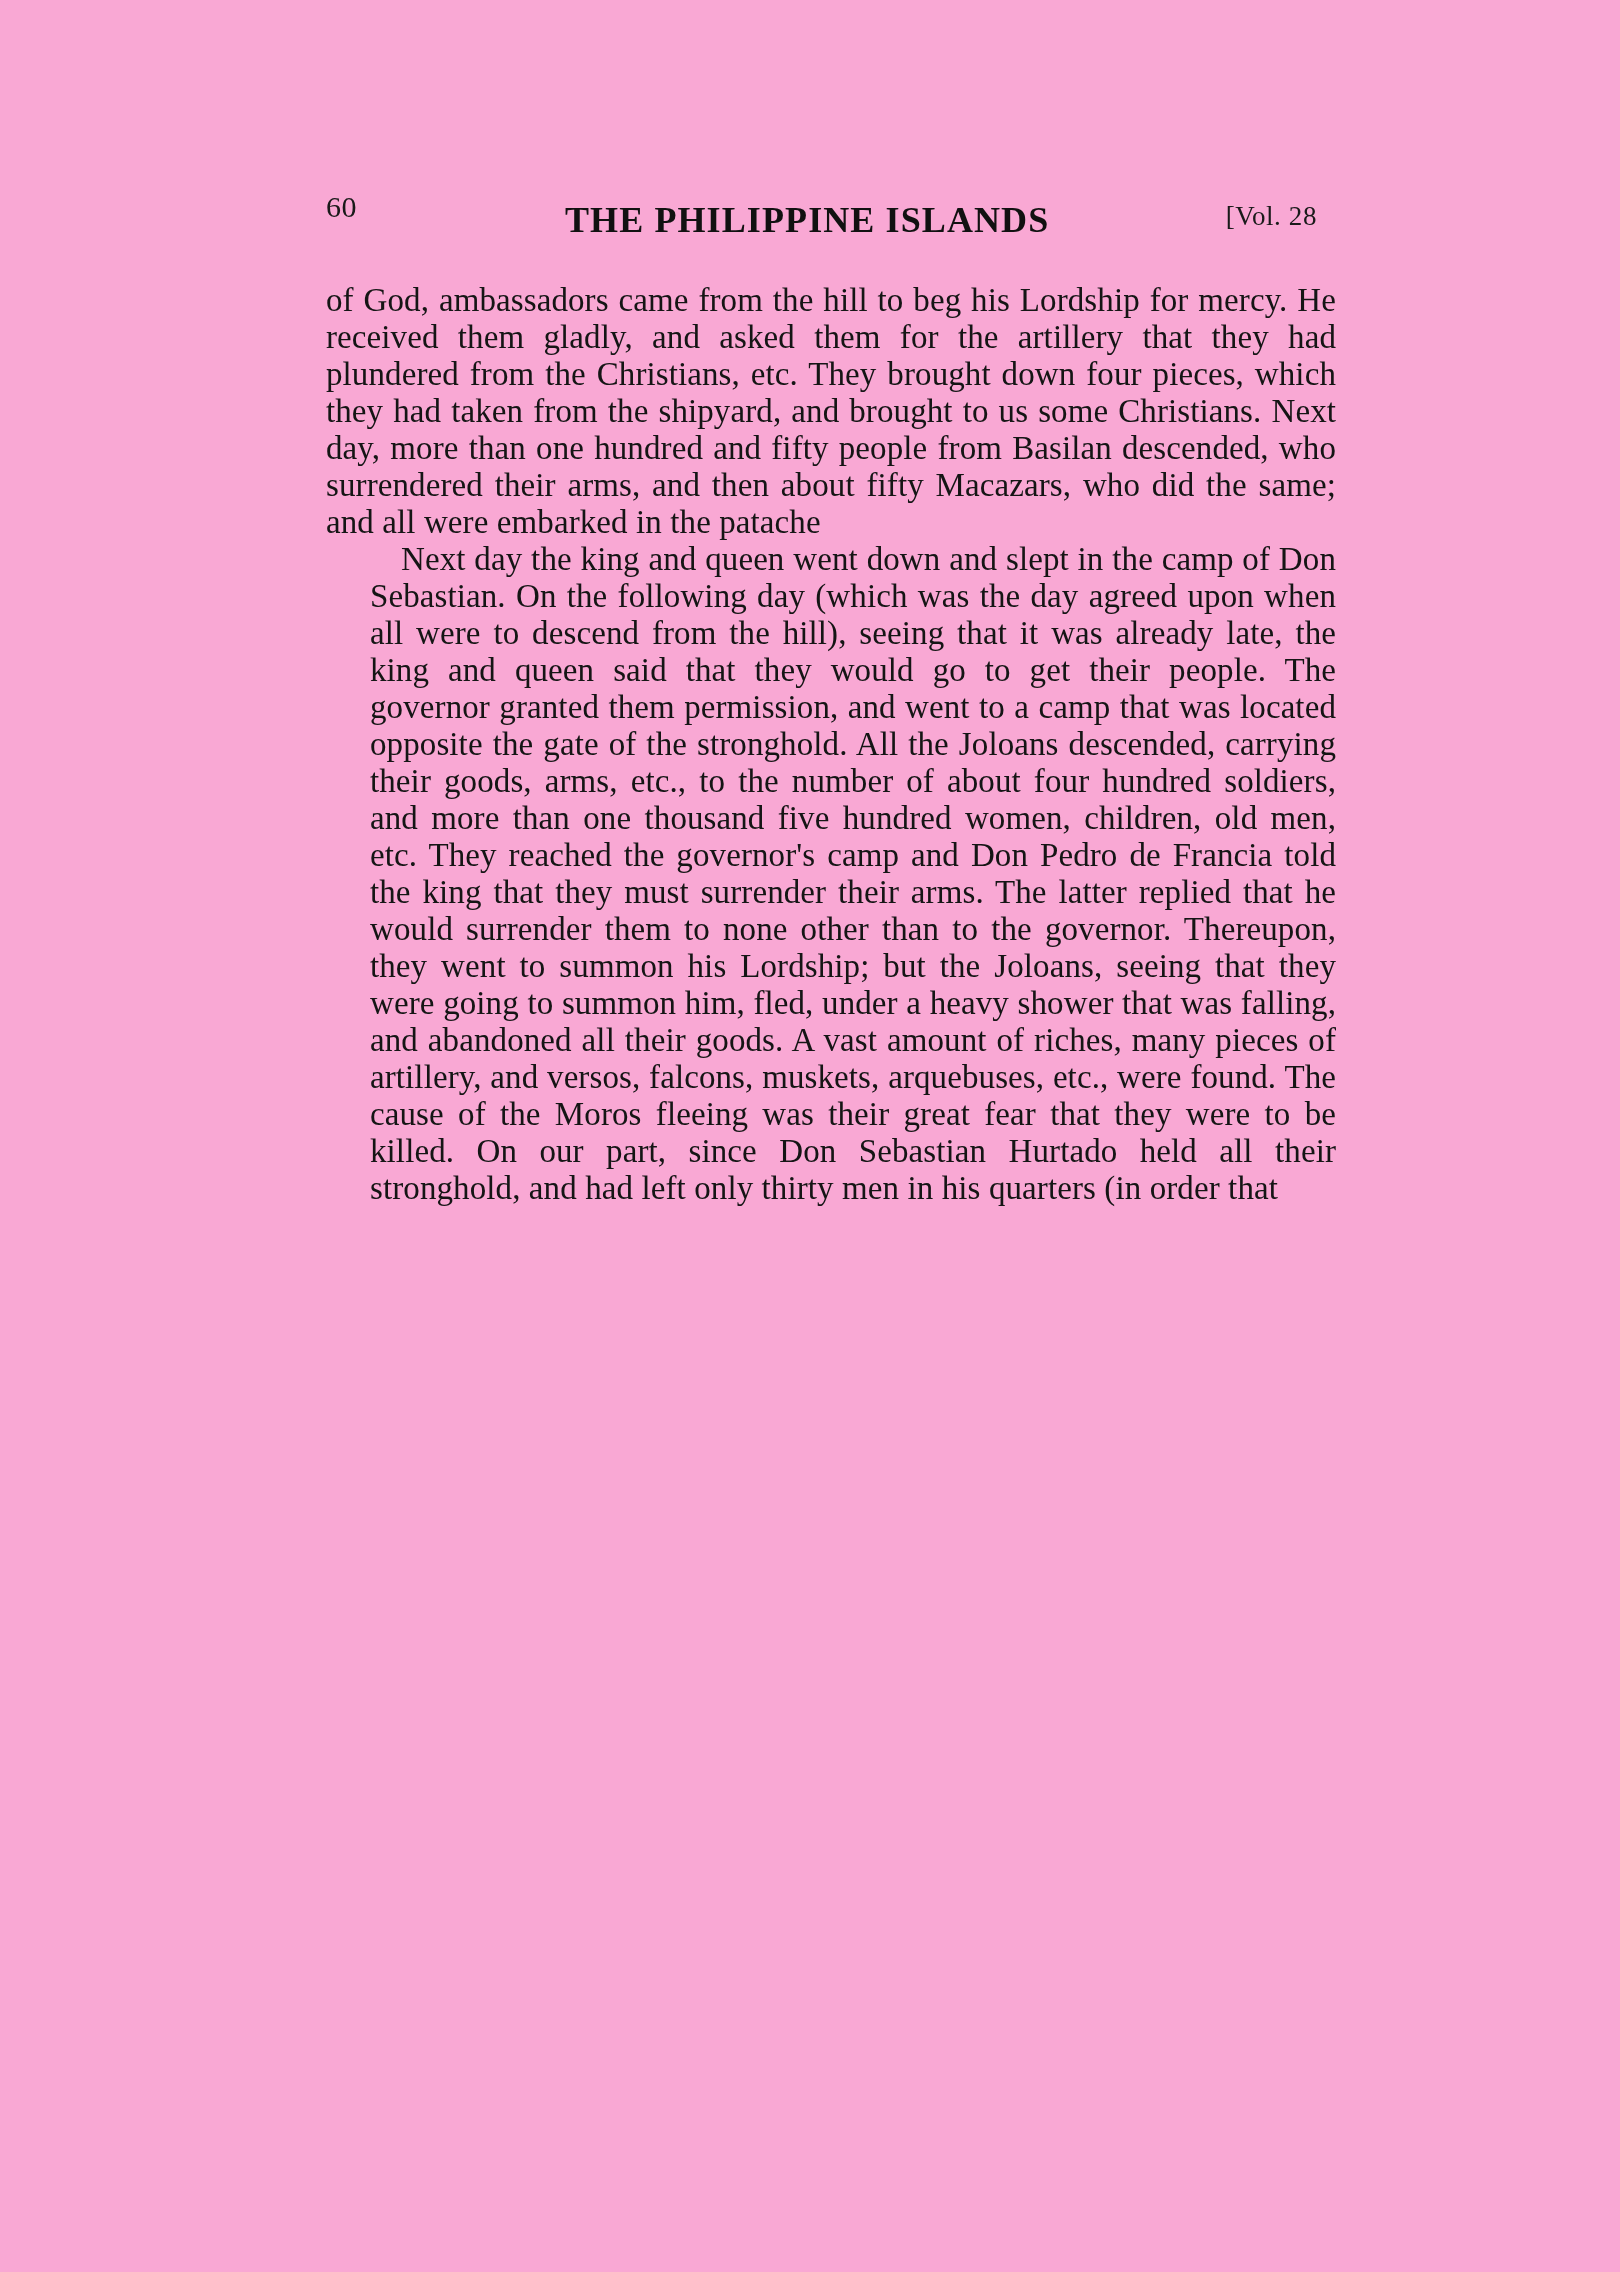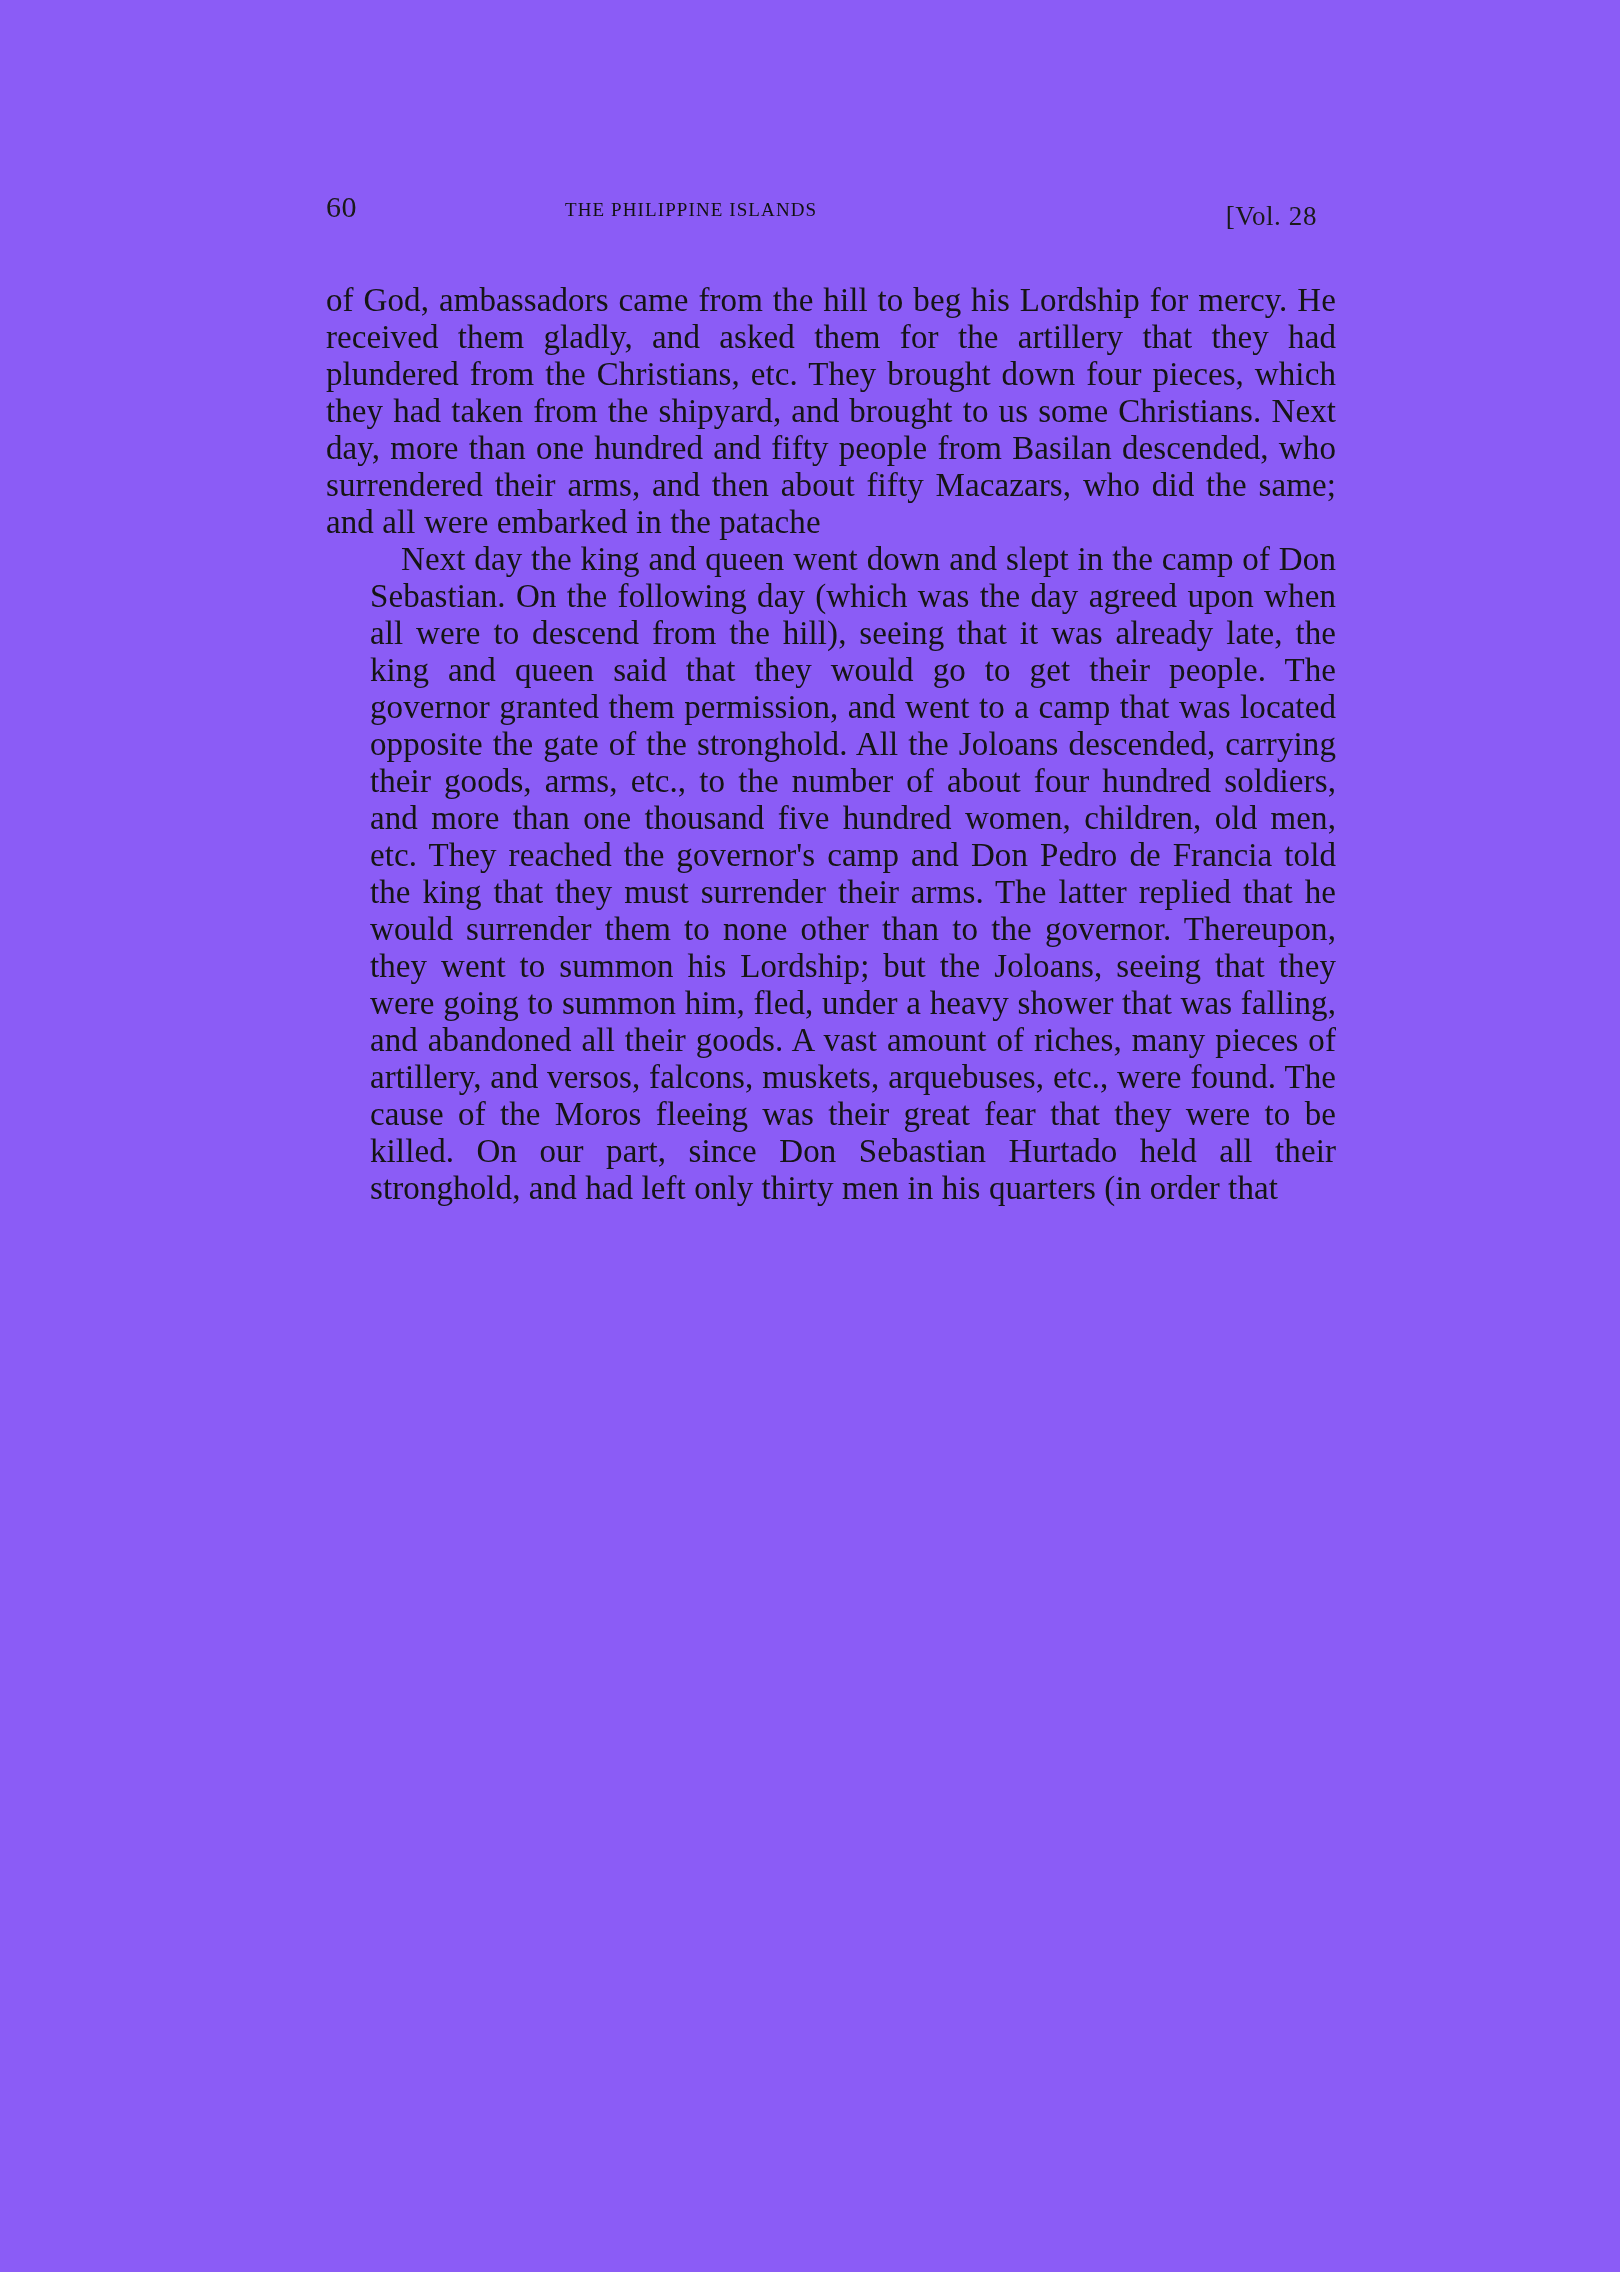--- a/index.html
+++ b/index.html
@@ -4,21 +4,21 @@
 <style>
   html, body {
     margin: 0;
     padding: 0;
     background: #ffffff;
   }
   .page {
     position: relative;
     width: 1621px;
     height: 2273px;
-    background: #8b5cf6;
+    background: #f9a8d4;
     margin: 0 auto;
     overflow: hidden;
     font-family: "Liberation Serif", serif;
     color: #1a1a1a;
   }
   .content {
     position: absolute;
     left: 326px;
     top: 188px;
     width: 1010px;
@@ -33,23 +33,23 @@
     left: 0;
     top: 1.8px;
     font-size: 30px;
     letter-spacing: 0.5px;
     color: #1a1a1a;
   }
   .running-title {
     position: absolute;
     left: 239px;
     top: 11px;
-    font-size: 19px;
+    font-size: 36px;
     letter-spacing: 1.1px;
-    font-weight: normal;
+    font-weight: bold;
     color: #111111;
   }
   .vol-note {
     position: absolute;
     right: 19px;
     top: 13px;
     font-size: 27px;
     letter-spacing: 0.6px;
     color: #1a1a1a;
   }

